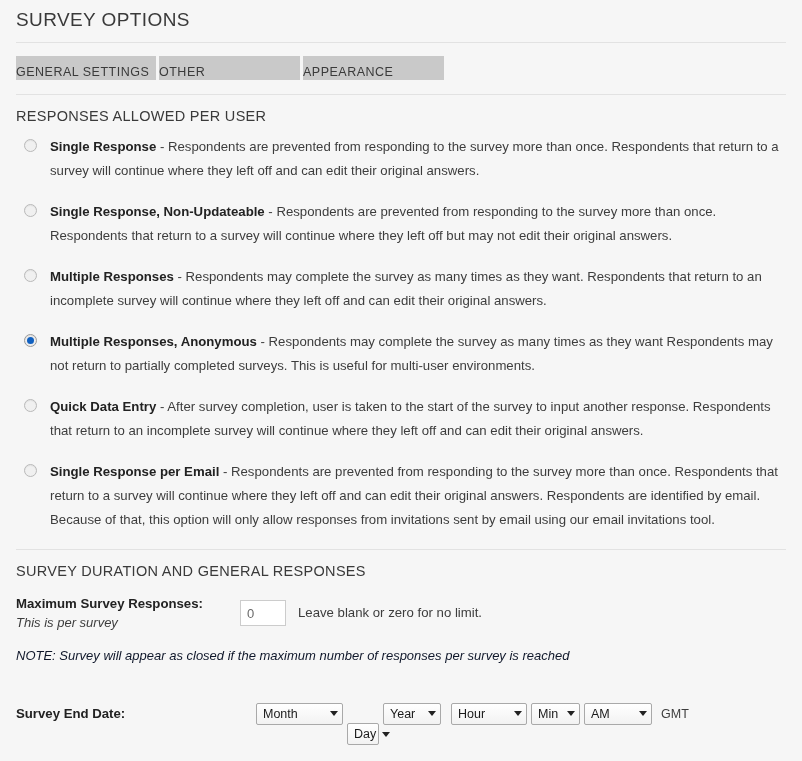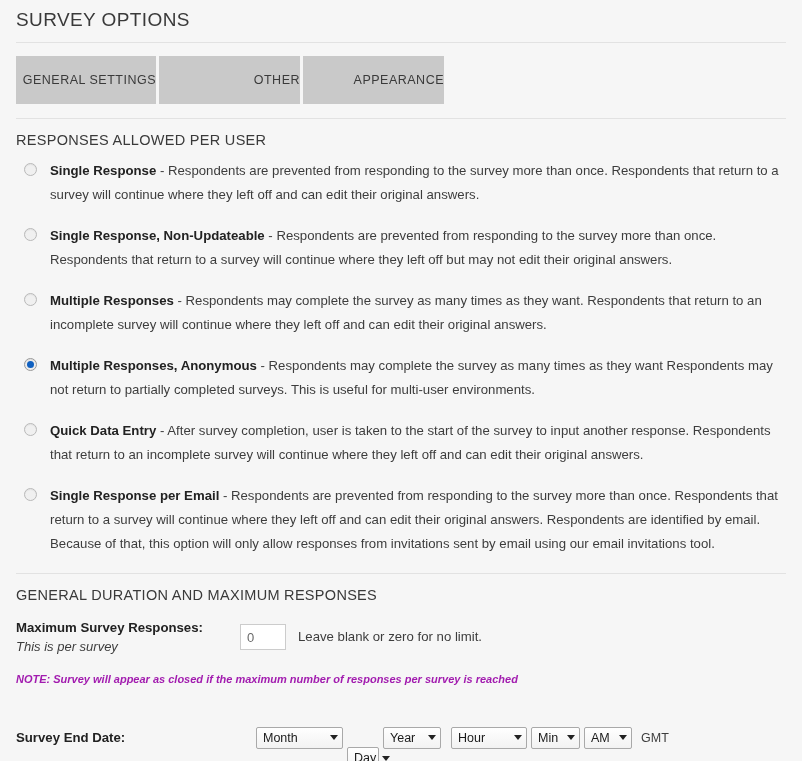--- a/index.html
+++ b/index.html
@@ -45,23 +45,23 @@
   .tabs {
     display: flex;
     gap: 3px;
     padding: 13px 0 14px 0;
   }
   .tab {
     background: #c9c9c9;
     color: #3a3a3a;
     font-size: 12.5px;
     letter-spacing: 0.5px;
-    height: 48px;
+    height: 24px;
     line-height: 32px;
-    text-align: right;
+    text-align: left;
     cursor: pointer;
     user-select: none;
     border: none;
     font-family: "Liberation Sans", sans-serif;
     padding: 0;
   }
   .tab.w1 { width: 140px; }
   .tab.w2 { width: 141px; }
   .tab.w3 { width: 141px; }
   .tab.w4 { width: 141px; }
@@ -169,26 +169,25 @@
 
   .hint {
     font-size: 13.2px;
     color: #3d3d3d;
     line-height: 26px;
     margin-left: 12px;
     margin-top: 8px;
   }
 
   .note {
-    font-size: 11px;
+    font-size: 13px;
     font-style: italic;
-    color: #a21caf;
+    color: #0f172a;
     line-height: 19px;
     margin-top: 14px;
-    font-weight: bold;
   }
 
   .date-row {
     display: flex;
     align-items: center;
     margin-top: 17px;
     gap: 16px;
   }
   .date-label {
     width: 224px;
@@ -215,21 +214,21 @@
     justify-content: space-between;
     padding: 0 4px 0 6px;
     cursor: pointer;
     user-select: none;
   }
   .sel.month { width: 87px; }
   .sel.day   { width: 32px; margin-top: 41px; }
   .sel.year  { width: 58px; }
   .sel.hour  { width: 76px; margin-left: 6px; }
   .sel.min   { width: 49px; }
-  .sel.ampm  { width: 48px; }
+  .sel.ampm  { width: 68px; }
   .caret {
     width: 0; height: 0;
     border-left: 4px solid transparent;
     border-right: 4px solid transparent;
     border-top: 5px solid #222222;
     margin-left: 6px;
   }
   .tz {
     font-size: 12.5px;
     color: #3d3d3d;
@@ -284,21 +283,21 @@
 
     <div class="option-row">
       <span class="radio"></span>
       <span class="option-text"><span class="label">Single Response per Email</span><span> - Respondents are prevented from responding to the survey more than once. Respondents that return to a survey will continue where they left off and can edit their original answers. Respondents are identified by email. Because of that, this option will only allow responses from invitations sent by email using our email invitations tool.</span></span>
     </div>
 
   </div>
 
   <div class="divider" style="margin-top:17px;"></div>
 
-  <h2 class="section-title">GENERAL DURATION AND MAXIMUM RESPONSES</h2>
+  <h2 class="section-title">SURVEY DURATION AND GENERAL RESPONSES</h2>
 
   <div class="field-row">
     <div class="field-label-block">
       <span class="field-label">Maximum Survey Responses:</span>
       <span class="field-sub">This is per survey</span>
     </div>
     <input class="num-input" type="text" value="0" style="">
     <span class="hint">Leave blank or zero for no limit.</span>
   </div>
 

